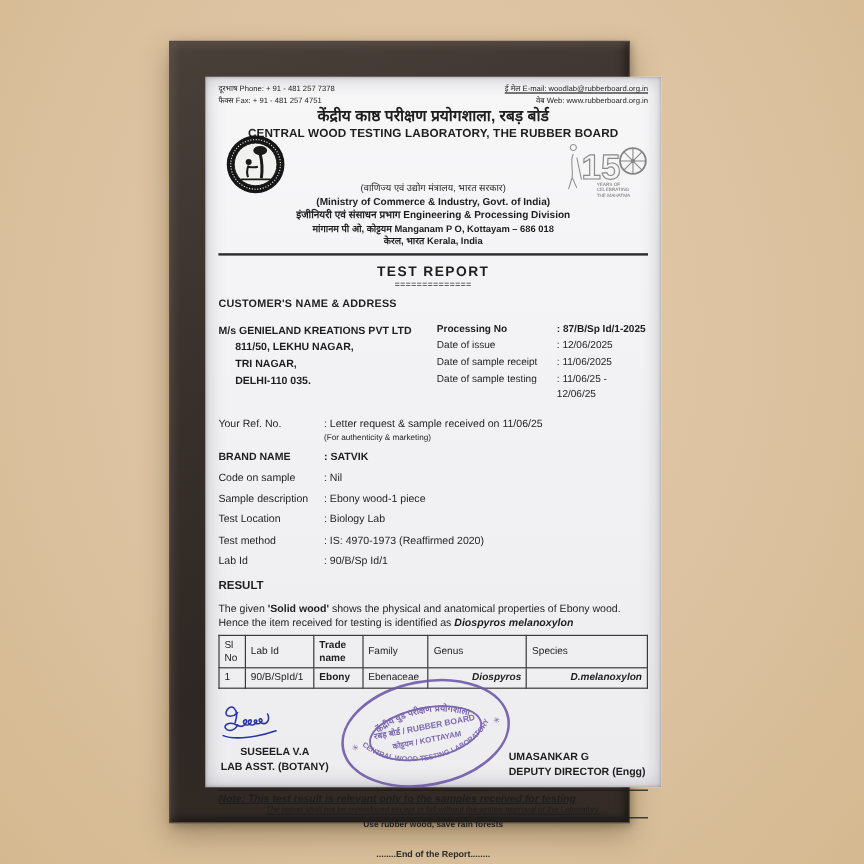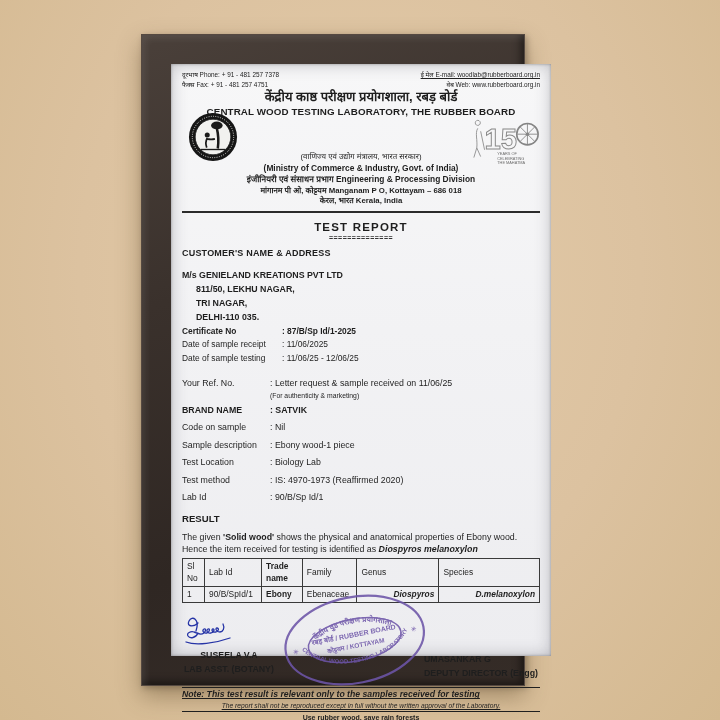--- a/index.html
+++ b/index.html
@@ -30,21 +30,21 @@
   .title-en { font-size:9.8px; font-weight:bold; letter-spacing:.1px; }
   .h-reg  { font-size:7.8px;margin-top:34px; }
   .h-bold { font-size:8.4px; font-weight:bold; }
   .h-bold2{ font-size:7.8px; font-weight:bold; }
   .emblem { position:absolute; left:6px; top:22px; }
   .logo150 { position:absolute; right:-4px; top:26px; }
   .main-rule { border-top:2px solid #2b2b2b; margin:4px 0 7px 0; }
   .report-title { text-align:center; font-size:11.5px; font-weight:bold; letter-spacing:1.2px; }
   .report-underline { text-align:center; font-size:7px; font-weight:bold; letter-spacing:.5px; color:#333; margin:-2px 0 4px 0; }
   .customer-heading { font-size:9px; font-weight:bold; letter-spacing:.2px; margin:4px 0 9px 0; }
-  .info-columns { display:flex;flex-direction:column; }
+  .info-columns { display:flex; }
   .customer-block { width:182px; font-size:8.8px; font-weight:bold; line-height:1.62; }
   .customer-block .indent { padding-left:14px; }
   .cert-block { flex:1; font-size:8.4px; line-height:1.62; }
   .cert-row { display:flex; }
   .cert-row .lbl { width:100px; flex-shrink:0; }
   .cert-row.bold { font-weight:bold; }
   .details { margin-top:12px; font-size:8.8px; }
   .detail-row { display:flex; margin-bottom:5.5px; }
   .detail-row .lbl { width:88px; flex-shrink:0; }
   .detail-row.bold { font-weight:bold; }
@@ -130,22 +130,26 @@
 
     <div class="info-columns">
       <div class="customer-block">
         <div>M/s GENIELAND KREATIONS PVT LTD</div>
         <div class="indent">811/50, LEKHU NAGAR,</div>
         <div class="indent">TRI NAGAR,</div>
         <div class="indent">DELHI-110 035.</div>
       </div>
       <div class="cert-block">
         <div class="cert-row bold">
-          <span class="lbl">Certificate No</span>
+          <span class="lbl">Processing No</span>
           <span>: 87/B/Sp Id/1-2025</span>
+        </div>
+        <div class="cert-row">
+          <span class="lbl">Date of issue</span>
+          <span>: 12/06/2025</span>
         </div>
         <div class="cert-row">
           <span class="lbl">Date of sample receipt</span>
           <span>: 11/06/2025</span>
         </div>
         <div class="cert-row">
           <span class="lbl">Date of sample testing</span>
           <span>: 11/06/25 - 12/06/25</span>
         </div>
       </div>

